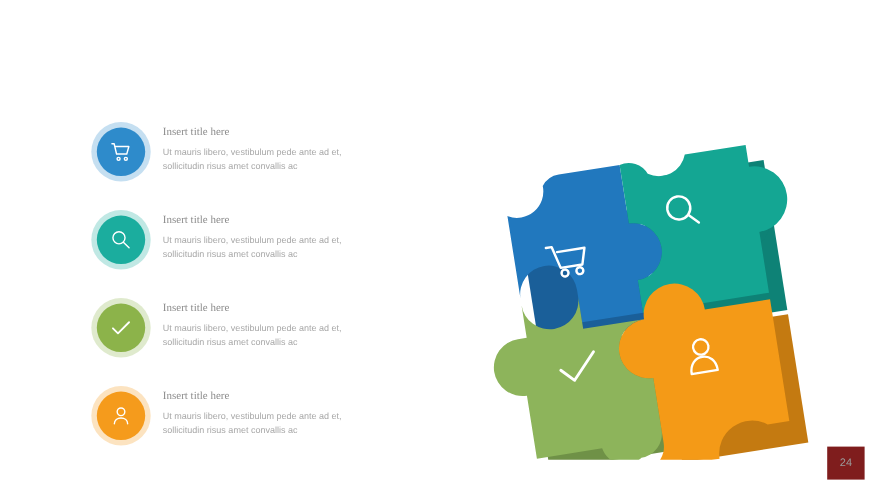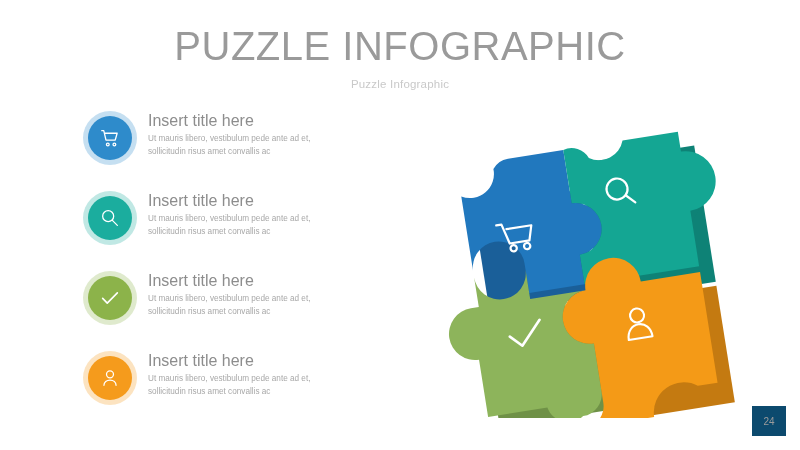--- a/index.html
+++ b/index.html
@@ -80,24 +80,24 @@
     z-index: 2;
     width: 22px;
     height: 22px;
     display: block;
   }
   .item-text {
     margin-left: 16px;
     padding-top: 0px;
   }
   .item-title {
-    font-size: 16px;
+    font-size: 10px;
     color: #8d8d8d;
     line-height: 18px;
-    font-family: Liberation Sans, sans-serif;
+    font-family: Liberation Serif, serif;
   }
   .item-desc {
     font-size: 8.2px;
     color: #a8a8a8;
     line-height: 12.5px;
     margin-top: 3px;
     max-width: 178px;
     font-family: "Liberation Sans", sans-serif;
   }
 
@@ -110,38 +110,34 @@
     height: 300px;
   }
 
   
   .page-num {
     position: absolute;
     right: 14px;
     bottom: 14px;
     width: 34px;
     height: 30px;
-    background: #0c4a6e;
+    background: #7f1d1d;
     color: #9b9b9b;
     font-size: 10px;
     display: flex;
     align-items: center;
     justify-content: center;
     font-family: "Liberation Sans", sans-serif;
   }
 </style>
 </head>
 <body>
 
 <div class="slide">
 
-  <div class="header">
-    <div class="title">PUZZLE INFOGRAPHIC</div>
-    <div class="subtitle">Puzzle Infographic</div>
-  </div>
 
   <div class="list">
 
     <div class="list-item">
       <div class="badge" style="background:#2E8BCB;">
         <span class="ring" style="background:#2E8BCB;"></span>
         <svg class="glyph" viewBox="0 0 24 24" fill="none" stroke="#ffffff" stroke-width="1.4" stroke-linecap="round" stroke-linejoin="round">
           <path d="M3 4h2.2l2.4 10.2h10.1l2.1-7.4H6.2"></path>
           <circle cx="9.6" cy="19" r="1.5"></circle>
           <circle cx="16.8" cy="19" r="1.5"></circle>

